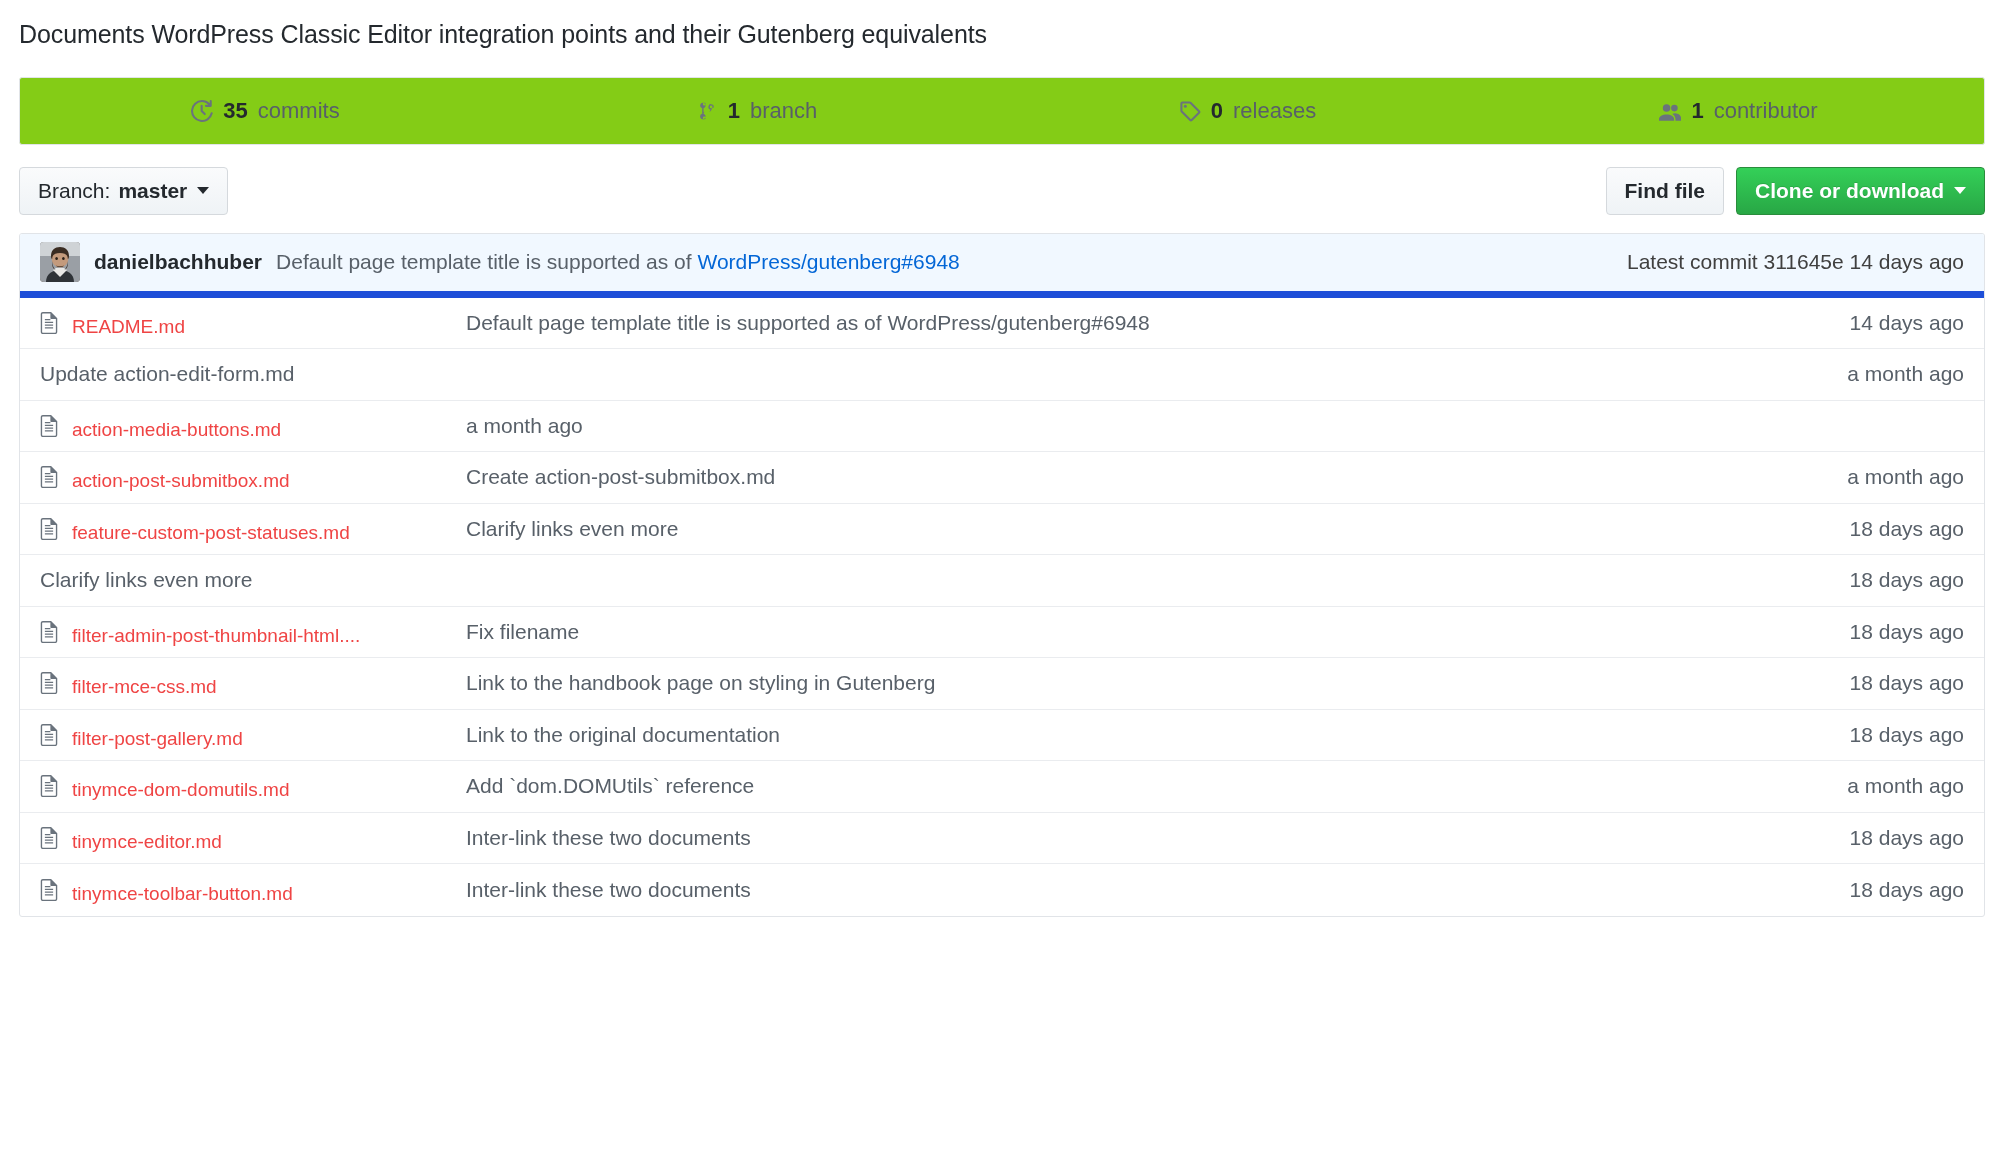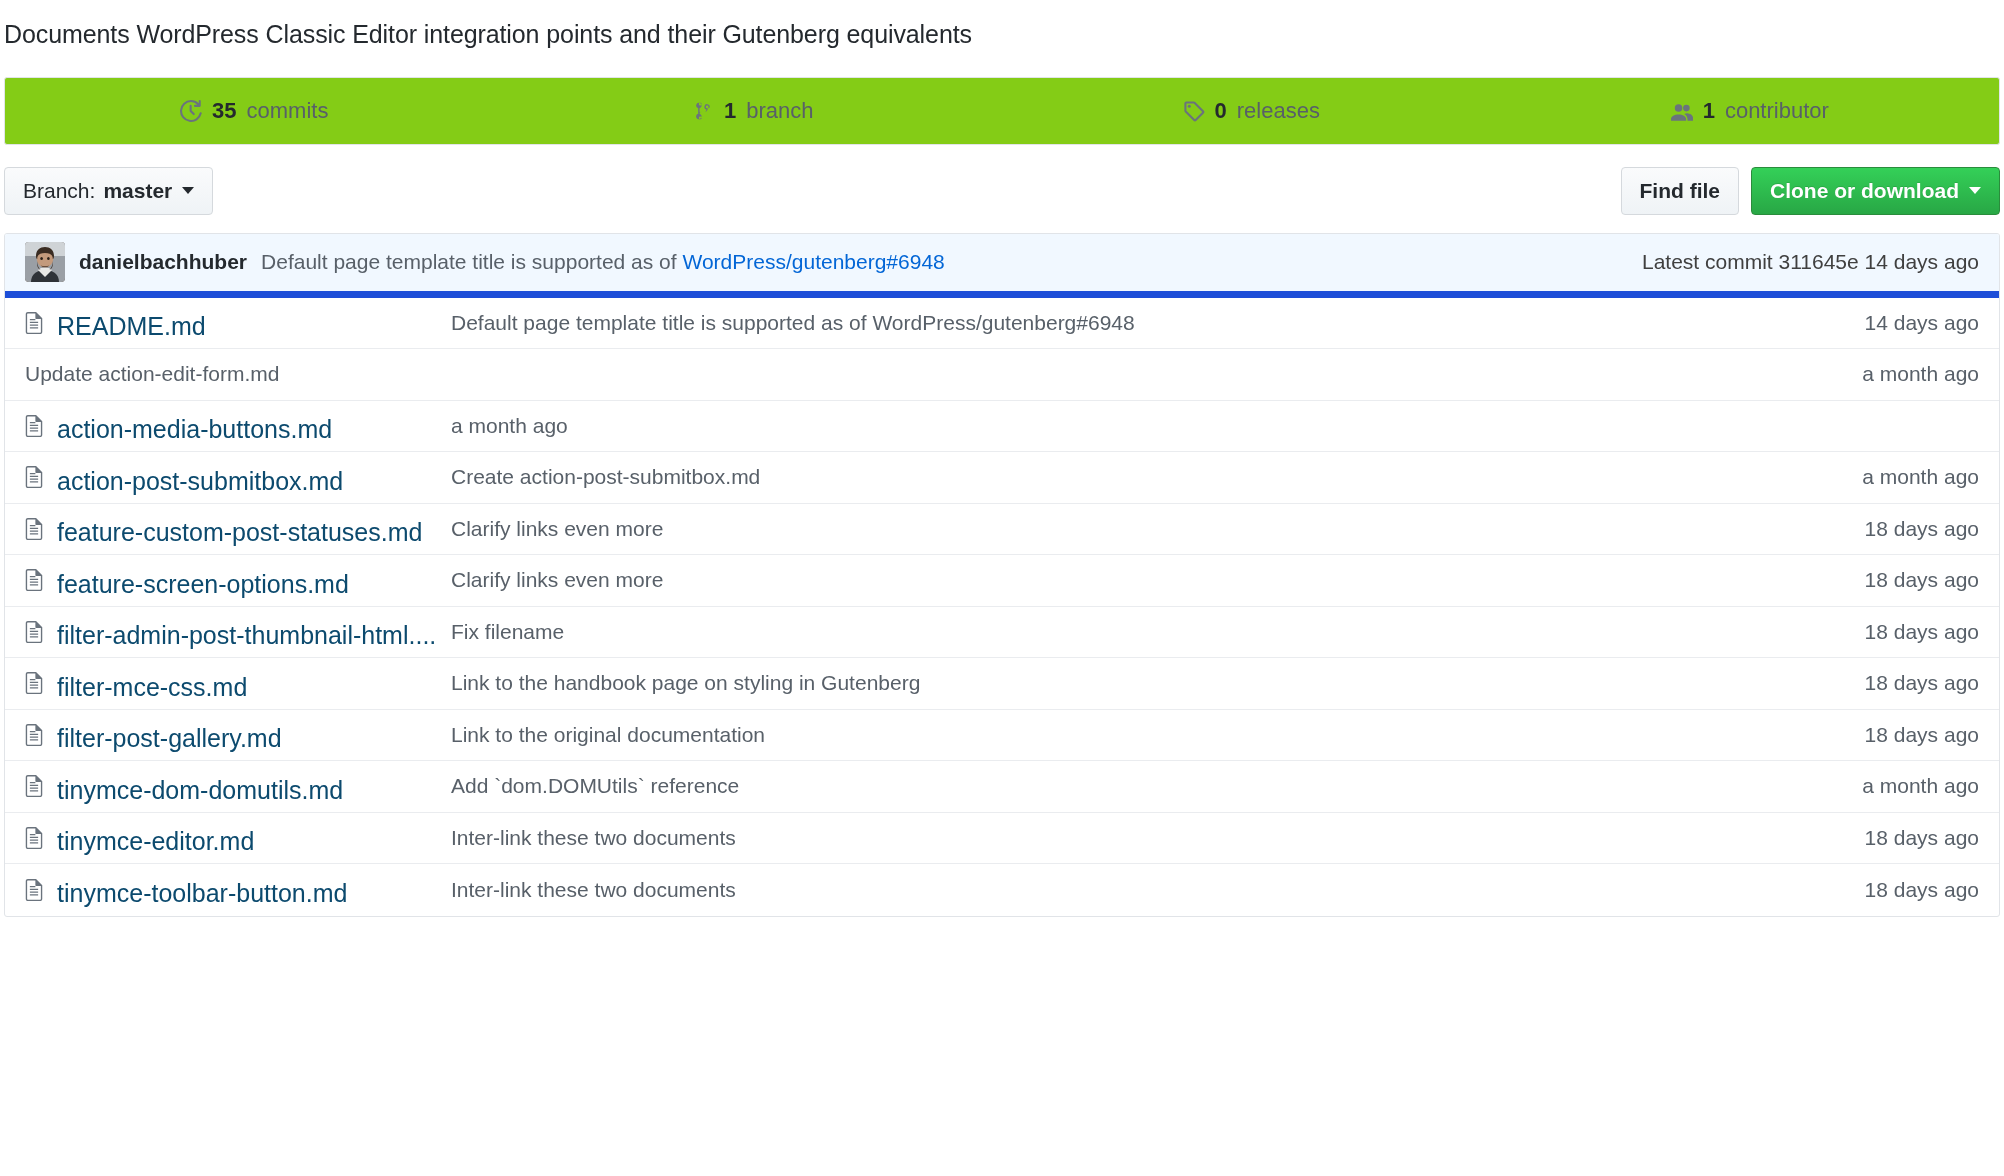--- a/index.html
+++ b/index.html
@@ -7,21 +7,21 @@
     width: 2004px;
     height: 1176px;
     background: #ffffff;
     font-family: "Liberation Sans", sans-serif;
     -webkit-font-smoothing: antialiased;
   }
   .page {
     width: 2004px;
     height: 1024px;
     position: relative;
-    padding: 0 4px;
+    padding: 0 19px;
   }
 
   
   .repo-description {
     font-size: 25px;
     color: #24292e;
     line-height: 1.3;
     padding: 18px 0 26px 0;
     letter-spacing: -0.1px;
   }
@@ -185,22 +185,22 @@
   }
   .file-icon {
     flex: none;
     width: 18px;
     height: 22px;
     display: inline-flex;
     align-items: center;
   }
   .file-icon svg { display: block; }
   .file-name {
-    font-size: 25px;
-    color: #0c4a6e;
+    font-size: 19px;
+    color: #ef4444;
     text-decoration: none;
     cursor: pointer;
     white-space: nowrap;
     overflow: hidden;
     text-overflow: ellipsis;
     margin-top: 8px;
   }
   .col-msg {
     flex: 1 1 auto;
     font-size: 21px;
@@ -374,29 +374,20 @@
           <path fill="#6a737d" d="M3 5h4v1H3V5zm0 2h6v1H3V7zm0 2h6v1H3V9zm0 2h6v1H3v-1z"></path>
         </svg>
       </span>
       <a class="file-name">feature-custom-post-statuses.md</a>
     </span>
     <span class="col-msg">Clarify links even more</span>
     <span class="col-age">18 days ago</span>
   </div>
 
   <div class="file-row">
-    <span class="col-name">
-      <span class="file-icon">
-        <svg width="18" height="22" viewBox="0 0 12 16" aria-hidden="true">
-          <path fill="#6a737d" d="M7.5 0H1.5C.67 0 0 .67 0 1.5v13C0 15.33.67 16 1.5 16h9c.83 0 1.5-.67 1.5-1.5V4.5L7.5 0zm3.5 14.5a.5.5 0 0 1-.5.5h-9a.5.5 0 0 1-.5-.5v-13a.5.5 0 0 1 .5-.5H7v3.5c0 .28.22.5.5.5H11v9.5z"></path>
-          <path fill="#6a737d" d="M3 5h4v1H3V5zm0 2h6v1H3V7zm0 2h6v1H3V9zm0 2h6v1H3v-1z"></path>
-        </svg>
-      </span>
-      <a class="file-name">feature-screen-options.md</a>
-    </span>
     <span class="col-msg">Clarify links even more</span>
     <span class="col-age">18 days ago</span>
   </div>
 
   <div class="file-row">
     <span class="col-name">
       <span class="file-icon">
         <svg width="18" height="22" viewBox="0 0 12 16" aria-hidden="true">
           <path fill="#6a737d" d="M7.5 0H1.5C.67 0 0 .67 0 1.5v13C0 15.33.67 16 1.5 16h9c.83 0 1.5-.67 1.5-1.5V4.5L7.5 0zm3.5 14.5a.5.5 0 0 1-.5.5h-9a.5.5 0 0 1-.5-.5v-13a.5.5 0 0 1 .5-.5H7v3.5c0 .28.22.5.5.5H11v9.5z"></path>
           <path fill="#6a737d" d="M3 5h4v1H3V5zm0 2h6v1H3V7zm0 2h6v1H3V9zm0 2h6v1H3v-1z"></path>

